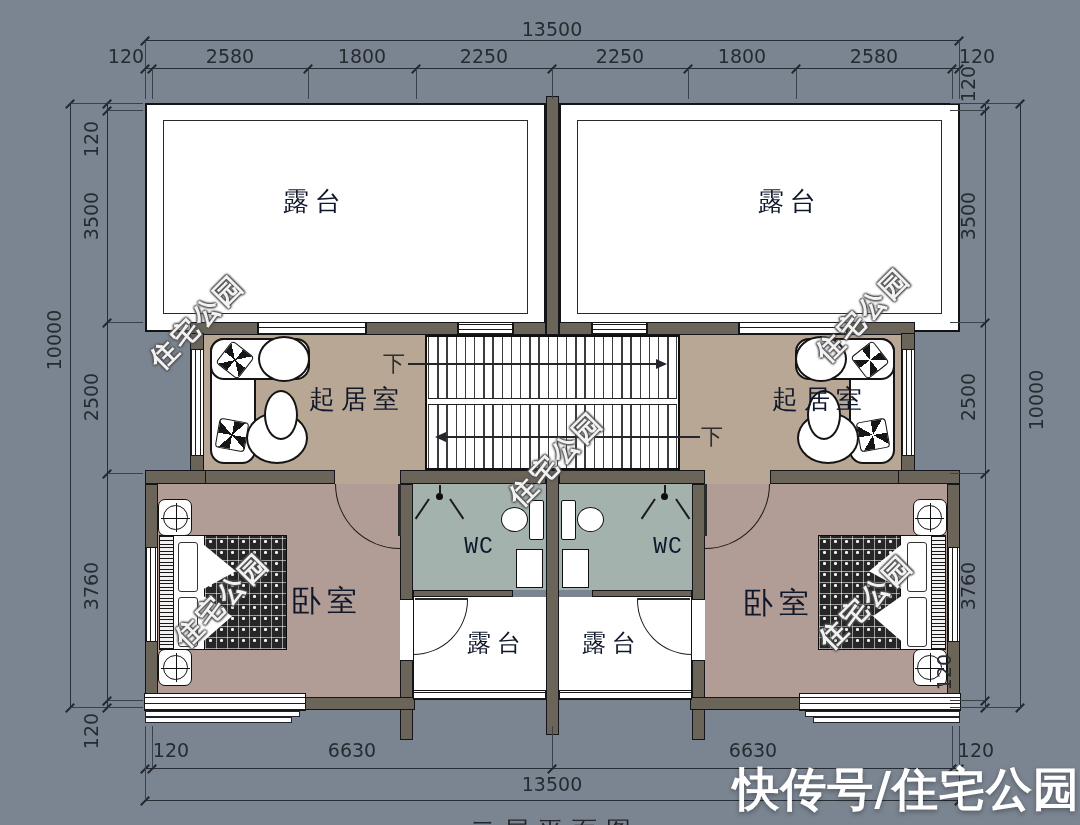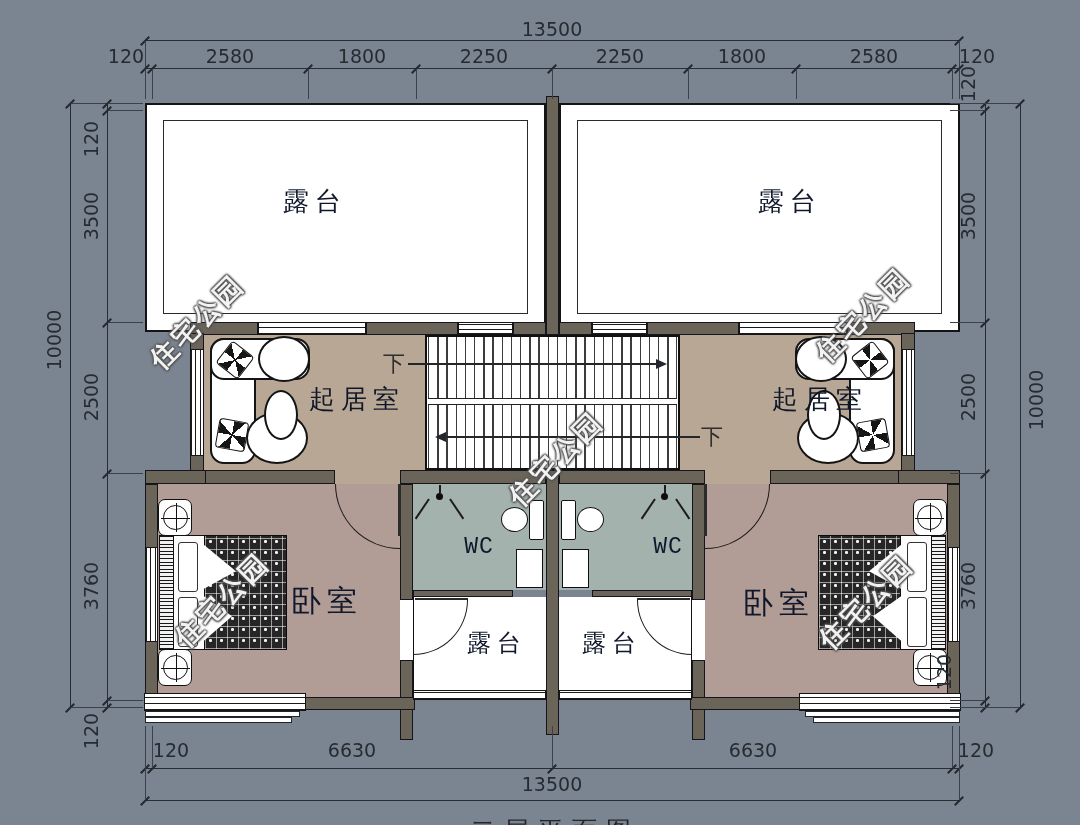--- a/index.html
+++ b/index.html
@@ -371,14 +371,15 @@
   <div class="wm" style="left:197px;top:322px;">住宅公园</div>
   <div class="wm" style="left:556px;top:459px;">住宅公园</div>
   <div class="wm" style="left:863px;top:315px;">住宅公园</div>
   <div class="wm" style="left:222px;top:600px;">住宅公园</div>
   <div class="wm" style="left:866px;top:602px;">住宅公园</div>
 
   <div class="title-clip" style="left:470px;top:814px;width:220px;height:11px;">
     <span>二层平面图</span>
   </div>
 
+  <div class="footer-mark">快传号/住宅公园</div>
 
 </div>
 
 </body></html>

